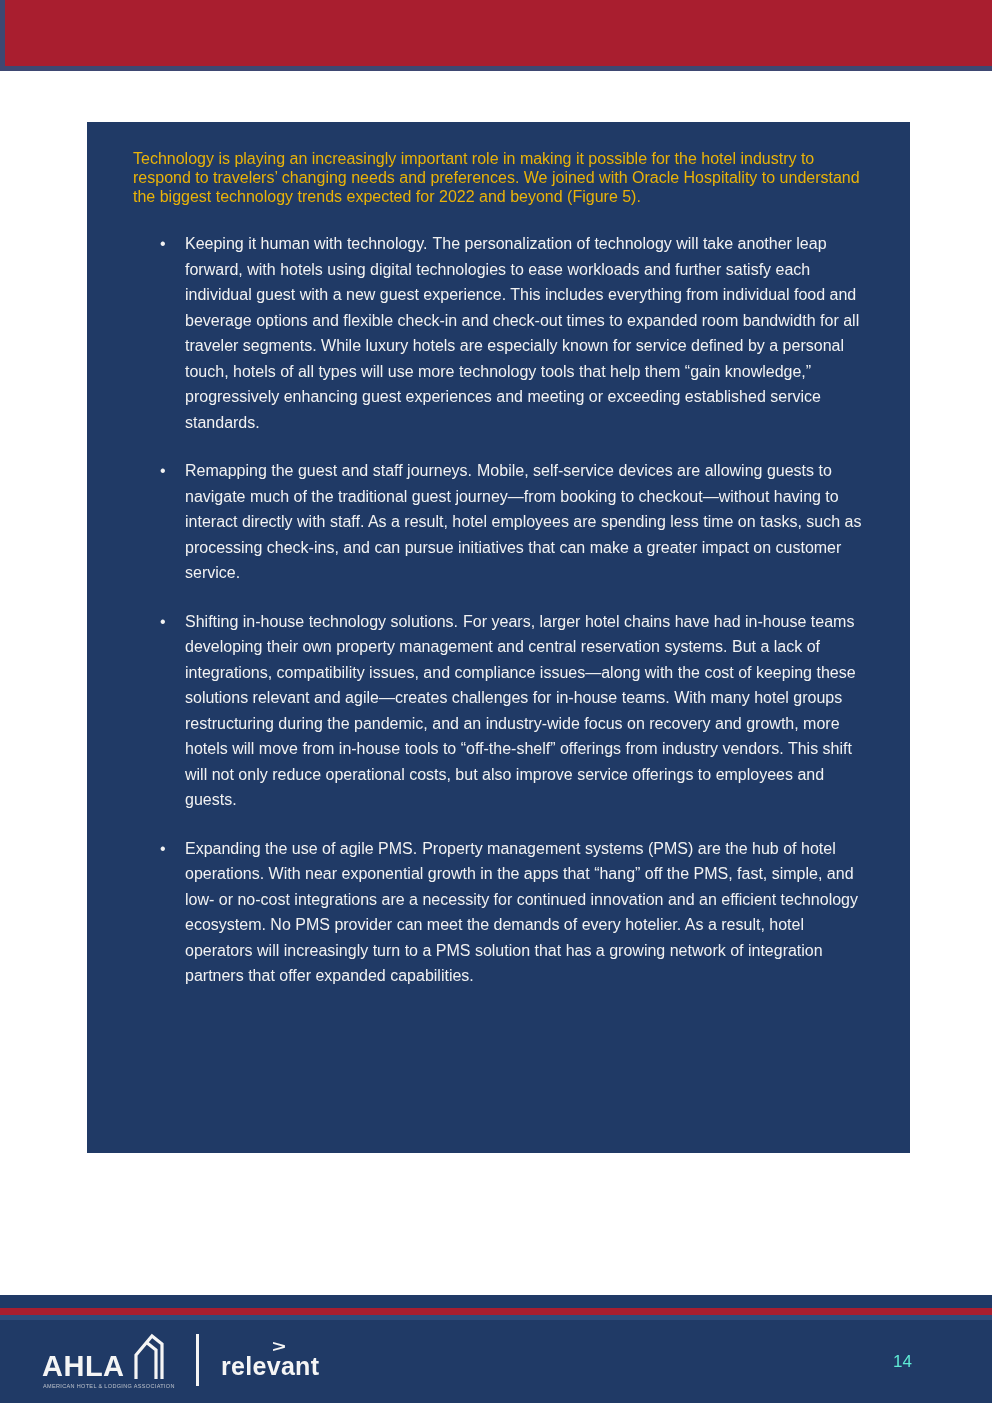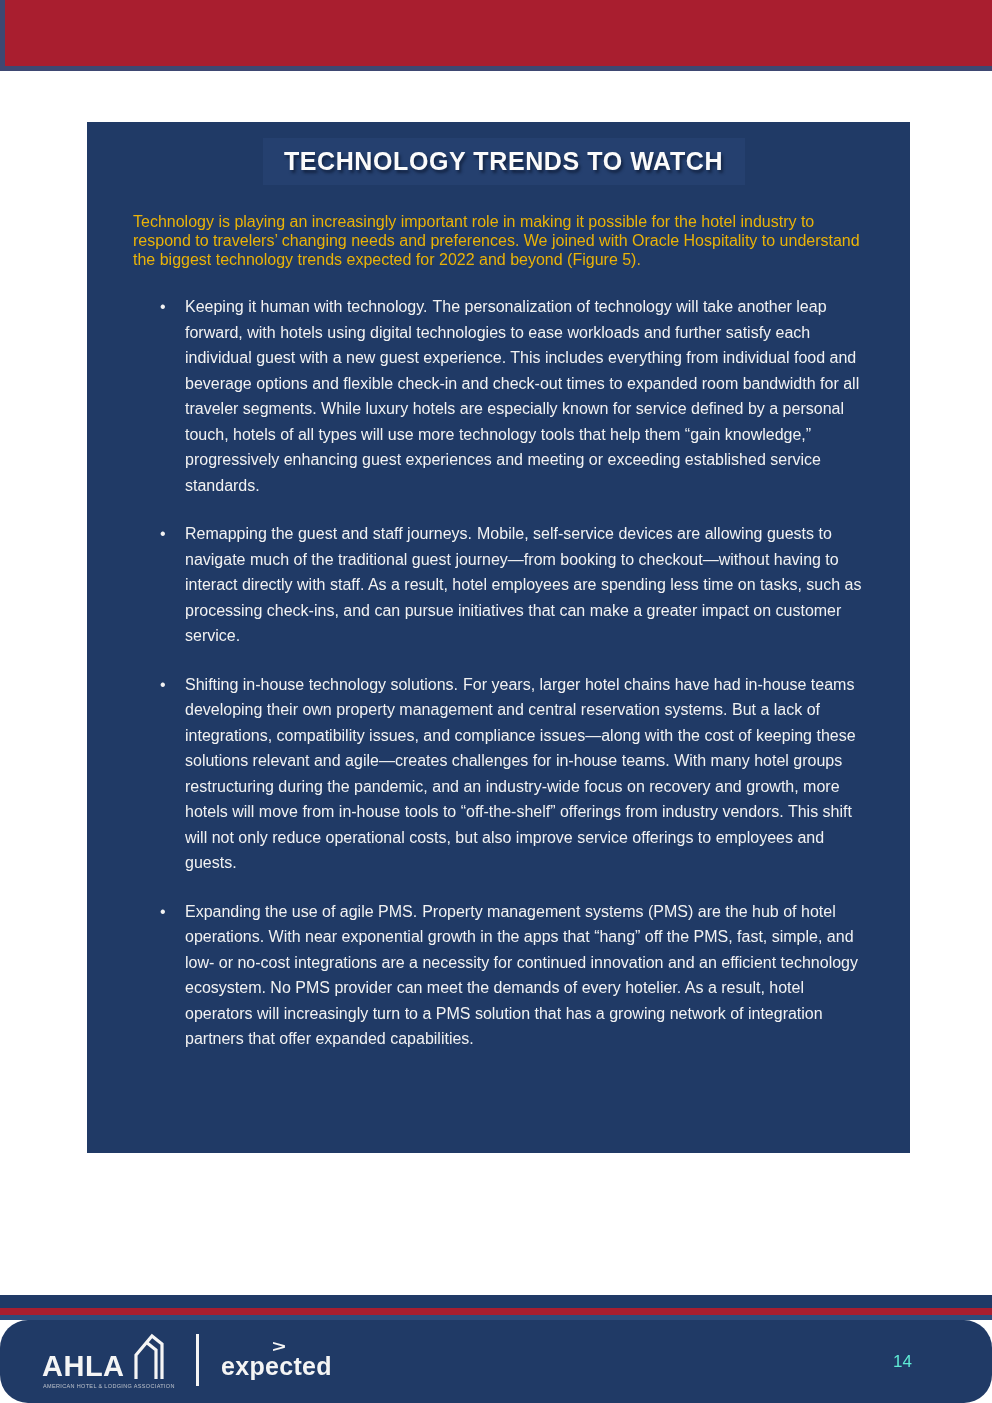--- a/index.html
+++ b/index.html
@@ -83,21 +83,20 @@
   }
   .footer-strip-top { height: 13px; background: #203A66; }
   .footer-red-stripe { height: 7px; background: #A91E2F; }
   .footer-light-line { height: 5px; background: #2E4C7C; }
   .footer-main {
     height: 83px;
     background: #203A66;
     display: flex;
     align-items: center;
     padding: 0 80px 0 42px;
-    border-radius: 28px;
   }
   .ahla-logo {
     position: relative;
     width: 122px; height: 58px;
     flex: 0 0 auto;
   }
   .ahla-wordmark {
     position: absolute;
     left: 0; bottom: 10px;
     color: #F5F5F5;
@@ -154,23 +153,20 @@
   }
 </style>
 </head>
 <body>
 
 <div class="page">
 
   <div class="top-banner"></div>
 
   <div class="card">
-    <div class="title-band">
-      <div class="card-title">TECHNOLOGY TRENDS TO WATCH</div>
-    </div>
 
     <p class="intro">Technology is playing an increasingly important role in making it possible for the hotel industry to respond to travelers’ changing needs and preferences. We joined with Oracle Hospitality to understand the biggest technology trends expected for 2022 and beyond (Figure 5).</p>
 
     <ul class="bullets">
       <li>
         <span class="bullet-dot">•</span>
         <span class="bullet-lead">Keeping it human with technology.</span><span>The personalization of technology will take another leap forward, with hotels using digital technologies to ease workloads and further satisfy each individual guest with a new guest experience. This includes everything from individual food and beverage options and flexible check-in and check-out times to expanded room bandwidth for all traveler segments. While luxury hotels are especially known for service defined by a personal touch, hotels of all types will use more technology tools that help them “gain knowledge,” progressively enhancing guest experiences and meeting or exceeding established service standards.</span>
       </li>
       <li>
         <span class="bullet-dot">•</span>
@@ -201,21 +197,21 @@
           </svg>
         </span>
         <span class="ahla-wordmark">AHLA</span>
         <span class="ahla-tagline">AMERICAN HOTEL &amp; LODGING ASSOCIATION</span>
       </div>
 
       <div class="footer-divider"></div>
 
       <div class="accenture-logo">
         <span class="accenture-accent">&gt;</span>
-        <span class="accenture-wordmark">expected</span>
+        <span class="accenture-wordmark">relevant</span>
       </div>
 
       <div class="footer-spacer"></div>
 
       <div class="page-number">14</div>
     </div>
   </div>
 
 </div>
 

